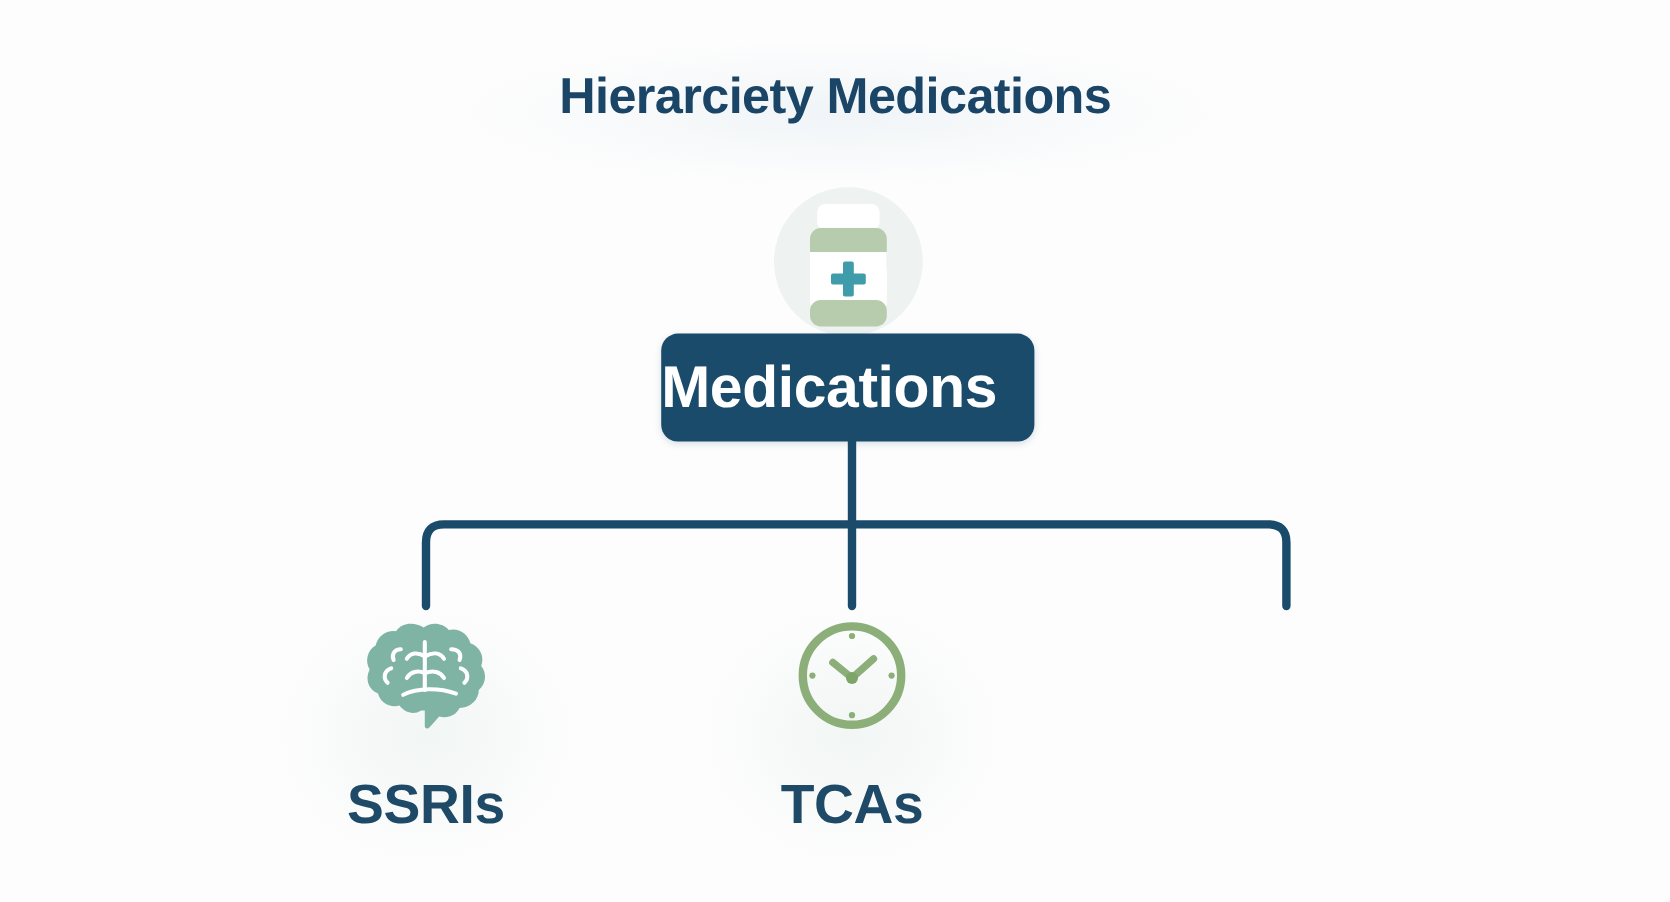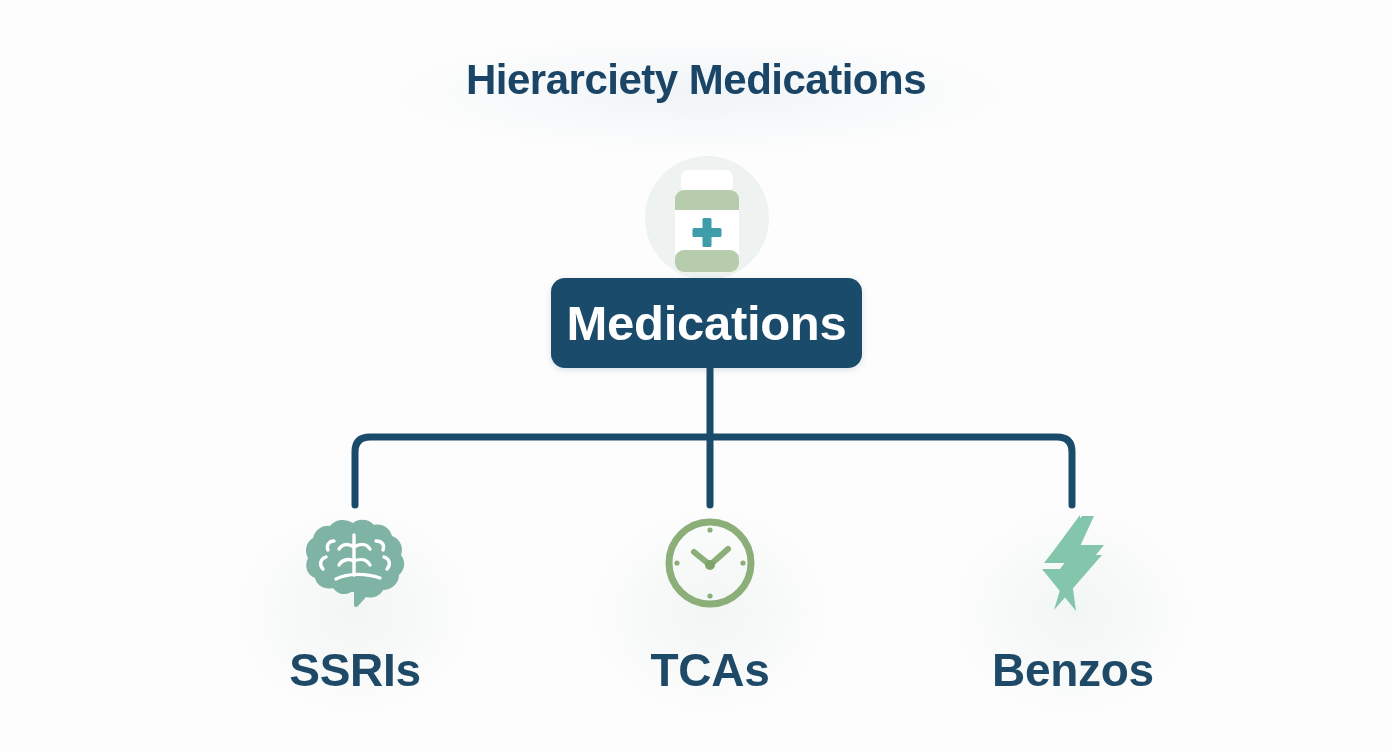--- a/index.html
+++ b/index.html
@@ -67,21 +67,20 @@
   #root-node {
     position: absolute;
     left: 551px;
     top: 278px;
     width: 311px;
     height: 90px;
     background: #1b4b6b;
     border-radius: 14px;
     display: flex;
     align-items: center;
-    justify-content: center;
     box-shadow: 0 2px 6px rgba(27,75,107,0.16);
   }
   #root-node-label {
     color: #ffffff;
     font-size: 49px;
     font-weight: bold;
     letter-spacing: -0.3px;
     line-height: 1;
     white-space: nowrap;
   }
@@ -222,24 +221,14 @@
         <circle cx="47" cy="80" r="2.6" fill="#8cae79"></circle>
         <circle cx="14" cy="47" r="2.6" fill="#8cae79"></circle>
         <path d="M47 49 L31 36" stroke="#8cae79" stroke-width="6" stroke-linecap="round" fill="none"></path>
         <path d="M47 49 L65 33" stroke="#8cae79" stroke-width="6" stroke-linecap="round" fill="none"></path>
         <circle cx="47" cy="49" r="5" fill="#7da569"></circle>
       </svg>
     </div>
     <div class="leaf-label">TCAs</div>
   </div>
 
-  <div class="leaf" id="leaf-2">
-    <div class="leaf-glow"></div>
-    <div class="leaf-icon">
-      <svg width="62" height="96" viewBox="0 0 62 96">
-        <path d="M38 0 L4 46 L24 46 L18 54 L0 54 L34 96 L28 52 L44 52 L62 30 L38 30 Z" fill="#83c6ac" transform="translate(0,0)"></path>
-        <path d="M40 1 L2 48 L26 48 L12 95 L60 40 L34 40 L52 1 Z" fill="#83c6ac"></path>
-      </svg>
-    </div>
-    <div class="leaf-label">Benzos</div>
-  </div>
 
 </div>
 
 </body></html>

